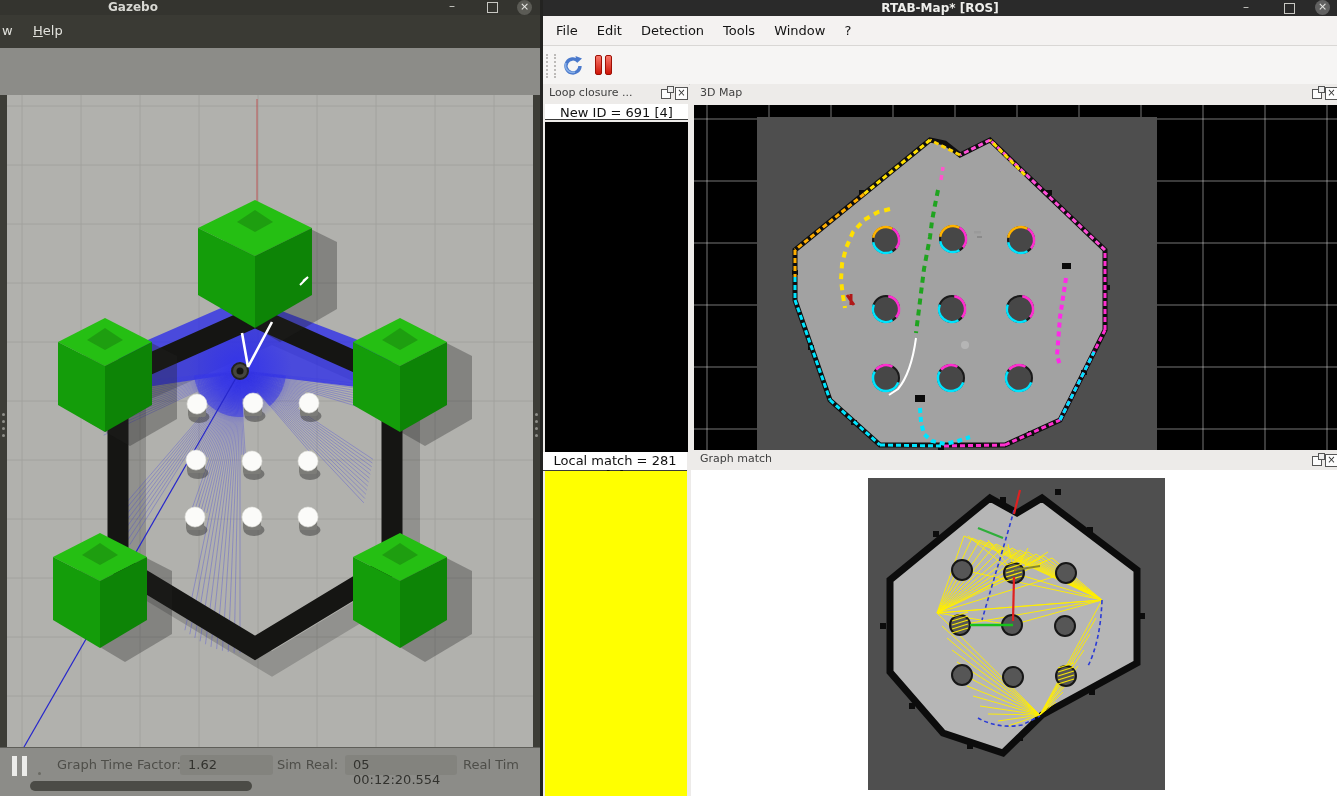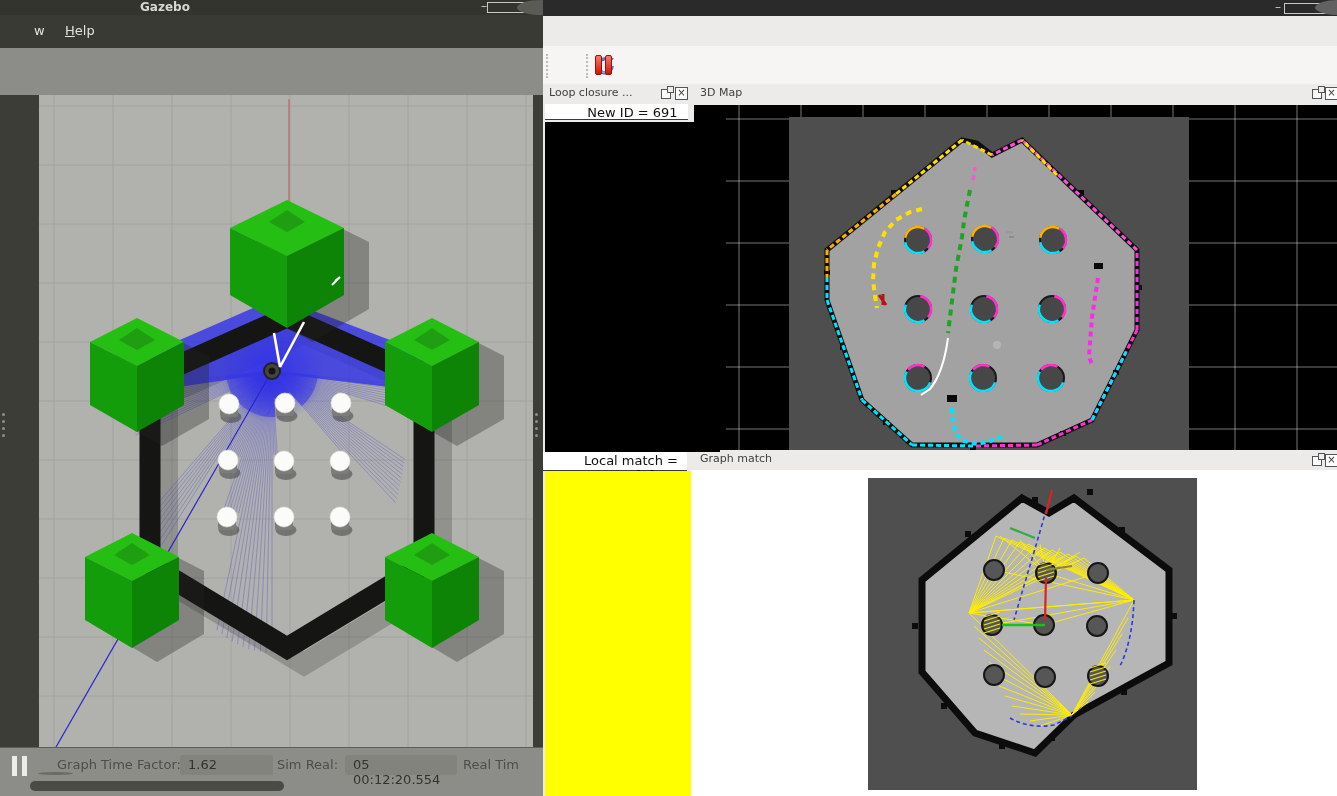--- a/index.html
+++ b/index.html
@@ -1,18 +1,18 @@
 <!DOCTYPE html>
 <html><head>
 <meta charset="utf-8">
 <style>
   html,body{margin:0;padding:0;width:1337px;height:796px;overflow:hidden;
     font-family:"DejaVu Sans","Liberation Sans",sans-serif;background:#232321;}
   #stage{position:relative;width:1337px;height:796px;background:#232321;}
-  .abs{position:absolute;padding-left:32px;}
+  .abs{position:absolute;}
   
   #gzWin{left:0;top:0;width:540px;height:796px;background:#8c8c88;}
   #gzTitle{left:0;top:0;width:540px;height:15px;background:#34342f;}
   #gzTitleText{left:108px;top:0px;color:#d8d8d3;font-size:12px;font-weight:bold;}
   .winbtn{color:#cfcfca;font-size:12px;line-height:12px;}
   .maxbox{width:9px;height:9px;border:1.5px solid #c8c8c3;}
   .closecircle{width:15px;height:15px;border-radius:50%;background:#5b5b55;color:#e8e8e4;
     font-size:11px;line-height:14px;text-align:center;}
   #gzMenu{left:0;top:15px;width:540px;height:33px;background:#3a3a34;border-bottom:1px solid #2c2c27;}
   .gzMenuItem{color:#e2e2dd;font-size:13px;top:8px;display:inline-block;}
@@ -547,23 +547,32 @@
       <span class="sfield" style="left:180px;width:93px;">1.62</span>
       <span class="stext" style="left:277px;">Sim Real:</span>
       <span class="sfield" style="left:345px;width:112px;">05 00:12:20.554</span>
       <span class="stext" style="left:463px;">Real Tim</span>
       <div id="gzSlider" class="abs"></div>
     </div>
   </div>
 
   <div id="rtWin" class="abs">
     <div id="rtTitle" class="abs">
+      <span id="rtTitleText" class="abs">RTAB-Map* [ROS]</span>
       <span class="abs winbtn" style="left:700px;top:1px;">–</span>
       <span class="abs maxbox" style="left:741px;top:3px;"></span>
       <span class="abs closecircle" style="left:772px;top:0px;background:#616161;">×</span>
+    </div>
+    <div id="rtMenu" class="abs">
+      <span class="rtMenuItem">File</span>
+      <span class="rtMenuItem">Edit</span>
+      <span class="rtMenuItem">Detection</span>
+      <span class="rtMenuItem">Tools</span>
+      <span class="rtMenuItem">Window</span>
+      <span class="rtMenuItem">?</span>
     </div>
     <div id="rtToolbar" class="abs">
       <div class="abs dragdots"></div>
       <div class="abs" style="left:17px;top:7px;width:26px;height:26px;">
         <svg width="26" height="26">
           <path d="M20,13 a7,7 0 1 1 -2,-5" fill="none" stroke="#4a79cc" stroke-width="3.4"></path>
           <path d="M15.5,3 L22,5.5 L17,10 Z" fill="#4a79cc"></path>
           <path d="M6,10 a7,7 0 0 0 9,9" fill="none" stroke="#86aee6" stroke-width="1.6"></path>
         </svg>
       </div>

